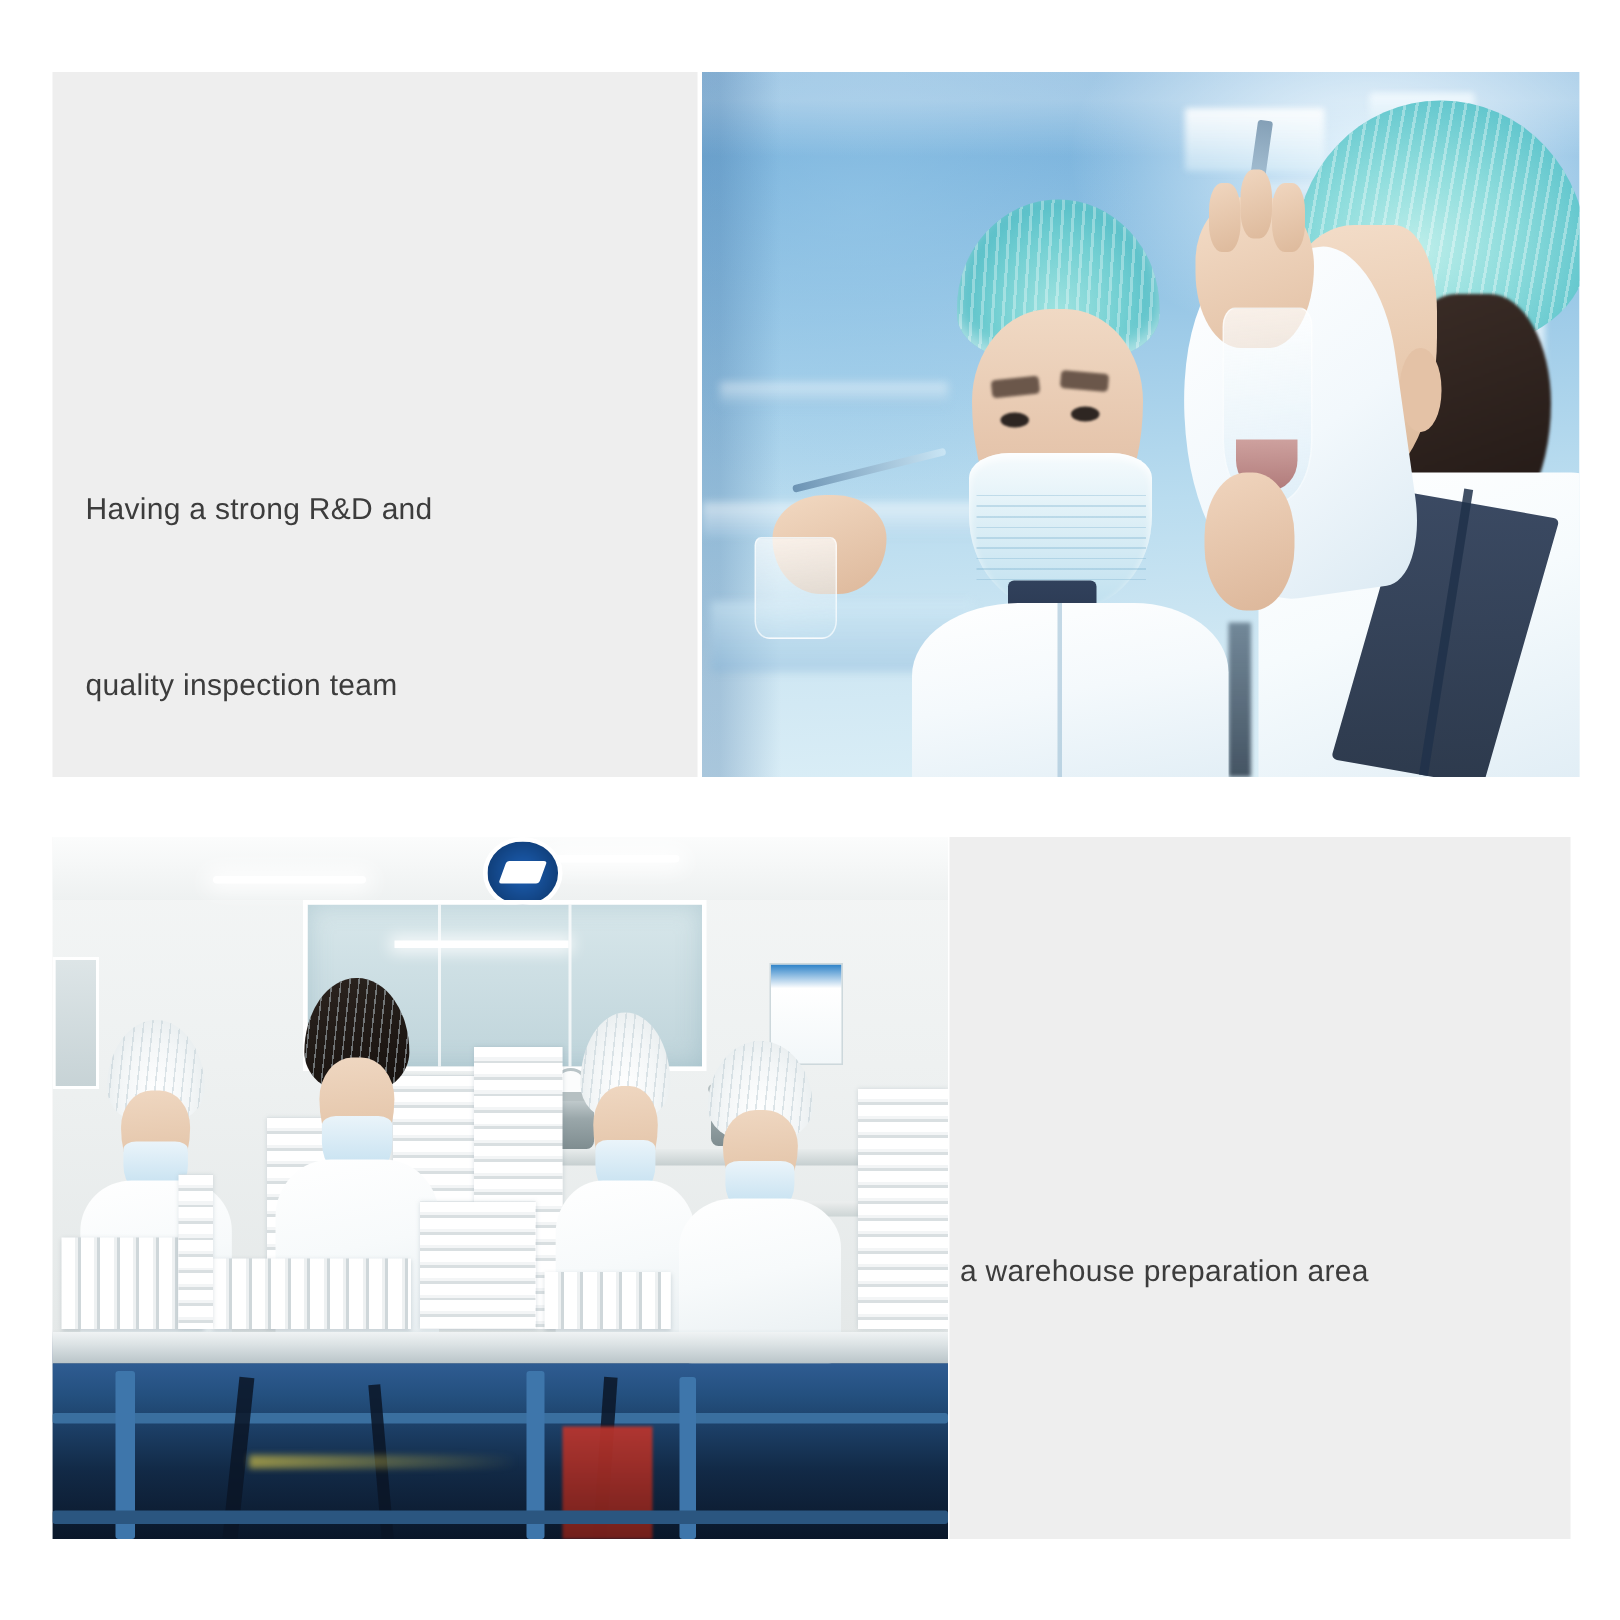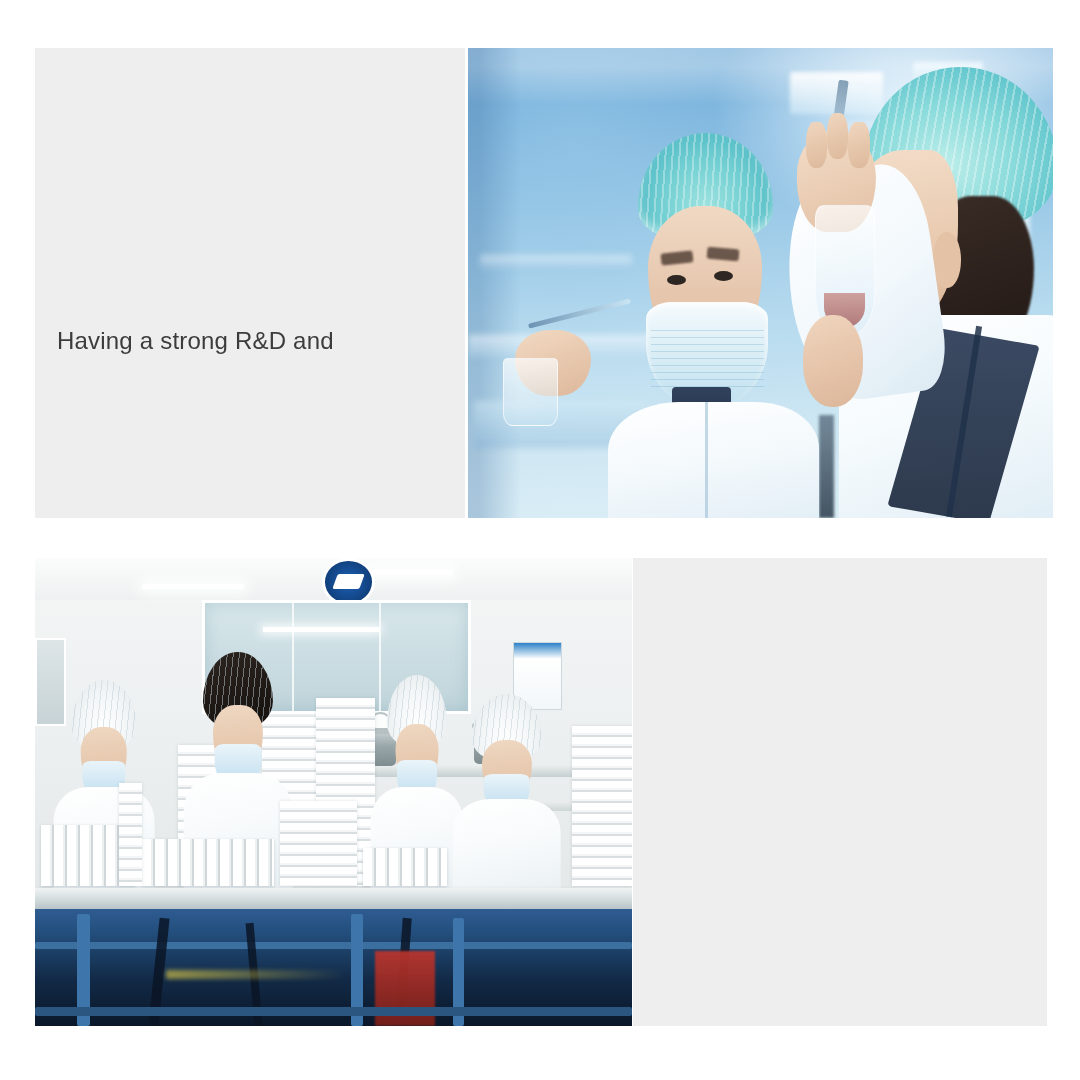--- a/index.html
+++ b/index.html
@@ -30,21 +30,21 @@
   }
   .photo {
     position: absolute;
     overflow: hidden;
     box-sizing: border-box;
   }
 
   .caption {
     position: absolute;
     color: #3c3c3c;
-    font-size: 24px;
+    font-size: 20px;
     line-height: 39px;
     letter-spacing: 0.2px;
     font-weight: 400;
     white-space: pre;
   }
   .caption .line { display: block; }
 
   
   #top-text-panel { left: 35px;  top: 48px;  width: 430px; height: 470px; }
   #top-caption    { left: 57px;  top: 243px; }
@@ -439,20 +439,21 @@
 </style>
 </head>
 <body>
 
 <div class="stage">
 
   <div class="panel" id="top-text-panel"></div>
 
   <div class="caption" id="top-caption">
     <span class="line">Having a strong R&amp;D and</span>
+    <span class="line">quality inspection team</span>
   </div>
 
   <div class="photo" id="top-photo">
     <div class="lab-bg"></div>
 
     <div class="bench b2"></div>
     <div class="bench b1"></div>
     <div class="bench b3"></div>
     <div class="bench b4"></div>
     <div class="bench b5"></div>
@@ -571,15 +572,16 @@
     <div class="darkleg d2"></div>
     <div class="darkleg d3"></div>
     <div class="floorstreak"></div>
     <div class="redbin"></div>
     <div class="tframe h2"></div>
   </div>
 
   <div class="panel" id="bottom-text-panel"></div>
 
   <div class="caption" id="bottom-caption">
+    <span class="line">a warehouse preparation area</span>
   </div>
 
 </div>
 
 </body></html>

